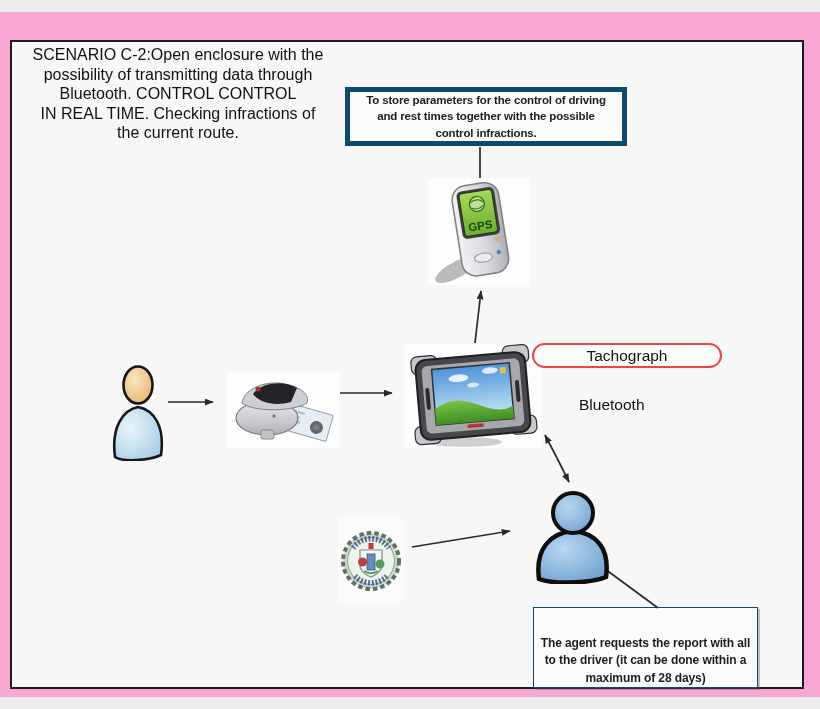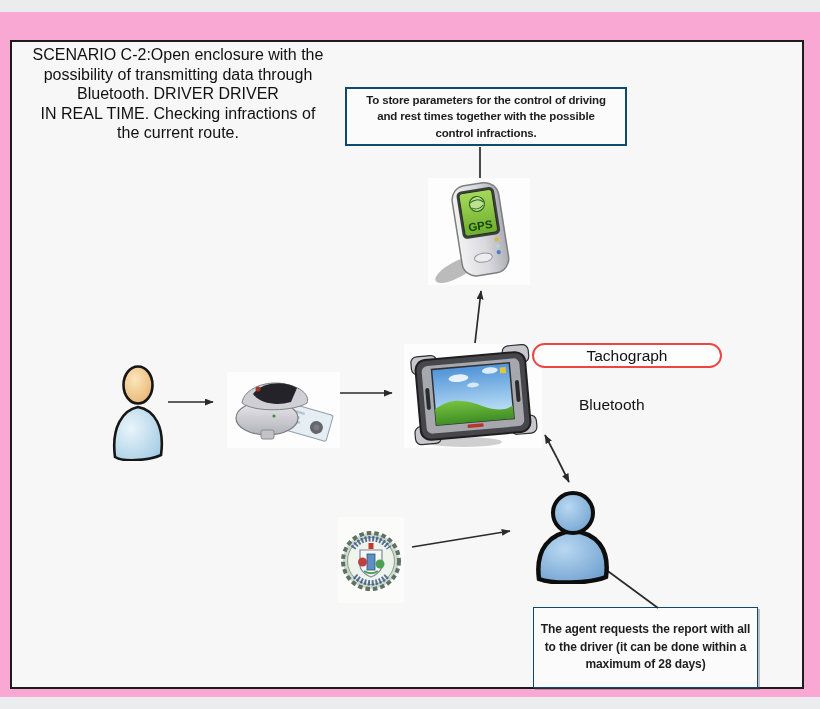--- a/index.html
+++ b/index.html
@@ -11,22 +11,22 @@
   .frame{
     position:absolute;left:10px;top:40px;width:794px;height:649px;
     border:2px solid #1c1c1c;background:#f7f7f8;box-sizing:border-box;
   }
   .scenario{
     position:absolute;left:12px;top:45px;width:332px;text-align:center;
     font-size:16px;line-height:19.5px;color:#111;letter-spacing:0;
   }
   .notebox{
     position:absolute;box-sizing:border-box;background:#fbfbfb;
-    border:2px solid #0c4a6e;display:flex;flex-direction:column;
-    justify-content:center;text-align:center;font-weight:600;color:#1d1d1d;
+    border:5px solid #0c4a6e;display:flex;flex-direction:column;
+    justify-content:flex-end;text-align:center;font-weight:600;color:#1d1d1d;
   }
   .notebox .nline{white-space:nowrap;}
   .gps-note{left:345px;top:87px;width:282px;height:59px;font-size:11.5px;line-height:16.5px;letter-spacing:-0.15px;}
   .agent-note{left:533px;top:607px;width:225px;height:81px;font-size:12px;line-height:17.5px;letter-spacing:-0.1px;border-width:1.5px;box-shadow:2px 2px 0 rgba(80,80,80,.35);}
   .photo{position:absolute;background:#fdfdfd;}
   .stadium{
     position:absolute;left:532px;top:343px;width:190px;height:25px;box-sizing:border-box;
     border:2px solid #ef4444;border-radius:13px;background:#fdfdfd;
     display:flex;align-items:center;justify-content:center;font-size:15.5px;color:#111;
   }
@@ -40,21 +40,21 @@
 <div id="canvas">
 
   <div class="band" style="top:0;"></div>
   <div class="band" style="top:697px;"></div>
 
   <div class="frame"></div>
 
   <div class="scenario">
     <div>SCENARIO C-2:Open enclosure with the</div>
     <div>possibility of transmitting data through</div>
-    <div>Bluetooth. DRIVER DRIVER</div>
+    <div>Bluetooth. CONTROL CONTROL</div>
     <div>IN REAL TIME. Checking infractions of</div>
     <div>the current route.</div>
   </div>
 
   <div class="notebox gps-note">
     <div class="nline">To store parameters for the control of driving</div>
     <div class="nline">and rest times together with the possible</div>
     <div class="nline">control infractions.</div>
   </div>
 

